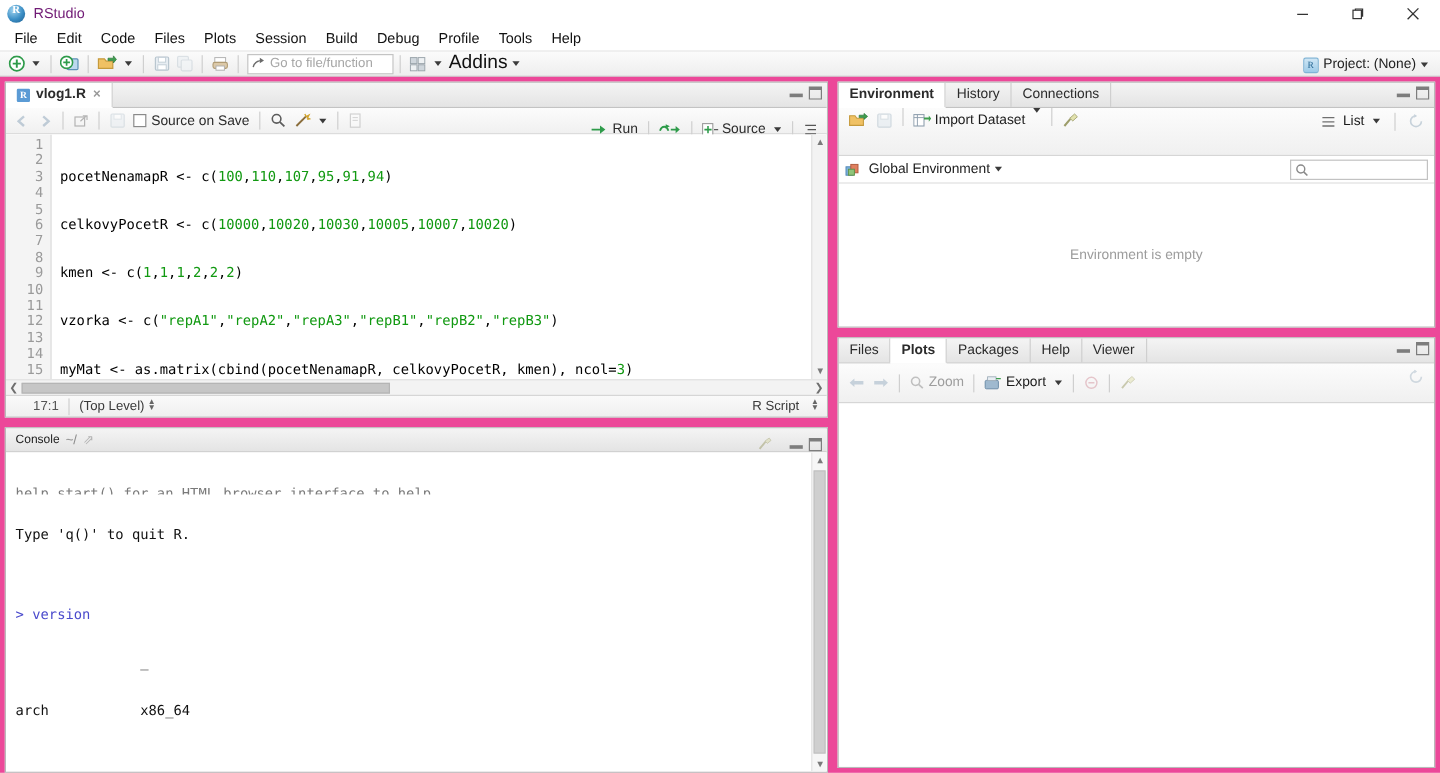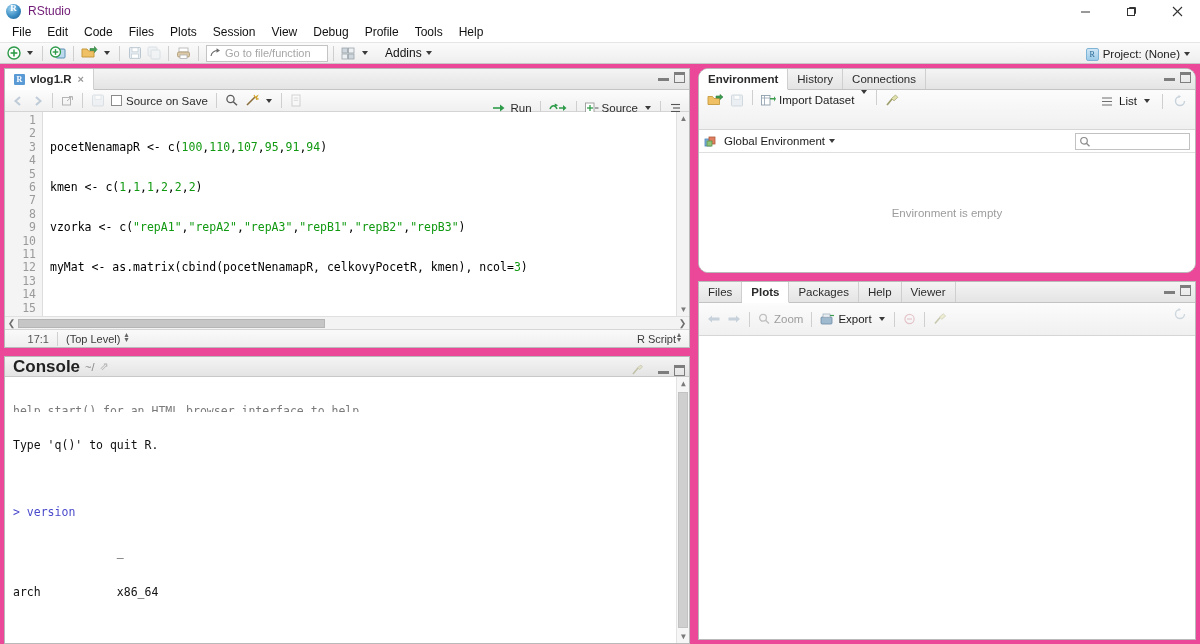--- a/index.html
+++ b/index.html
@@ -89,21 +89,21 @@
   #gotofile {
     width: 122px; height: 17px;
     background: #ffffff;
     border: 1px solid #c4c4c4;
     display: flex; align-items: center;
     margin-left: 2px;
     font-size: 11px; color: #a6a6a6;
     padding-left: 2px;
   }
   #gotofile .gf-text { padding-left: 3px; }
-  #addins-label { font-size: 12px; color: #111; margin-left: 13px; }
+  #addins-label { font-size: 16px; color: #111; margin-left: 2px; }
   #project-indicator {
     position: absolute; right: 6px; top: 0;
     height: 22px; display: flex; align-items: center;
     font-size: 11.5px; color: #222;
   }
   #project-indicator .pi-icon {
     width: 13px; height: 13px; margin-right: 4px;
     background: linear-gradient(#cfe6f5, #9ccbe8);
     border: 1px solid #7fb4d6; border-radius: 2px;
     position: relative;
@@ -280,21 +280,21 @@
     border-top: 1px solid #d6d6d6;
     display: flex; align-items: center;
     font-size: 11px; color: #3a3a3a;
     flex: none;
     position: relative;
   }
   #editor-status .st-pos { width: 52px; text-align: right; padding-right: 8px; color: #555; }
   #editor-status .st-div { width: 1px; height: 14px; background: #d0d0d0; }
   #editor-status .st-scope { padding-left: 8px; display: flex; align-items: center; gap: 4px; }
   #editor-status .st-right {
-    position: absolute; right: 6px; display: flex; align-items: center; gap: 1px;
+    position: absolute; right: 6px; display: flex; align-items: center; gap: 11px;
   }
   .updown {
     display: inline-block; width: 6px; height: 10px;
     position: relative; color: #666;
   }
   .updown::before {
     content: "▴"; position: absolute; top: -4px; left: 0; font-size: 8px;
   }
   .updown::after {
     content: "▾"; position: absolute; top: 1px; left: 0; font-size: 8px;
@@ -303,21 +303,21 @@
   
   #console-header {
     height: 20px;
     background: linear-gradient(#f4f4f4, #e4e4e4);
     border-bottom: 1px solid #c8c8c8;
     display: flex; align-items: center;
     padding-left: 8px;
     position: relative;
     flex: none;
   }
-  #console-header .ch-title { font-size: 17px; font-weight: bold; color: #222; }
+  #console-header .ch-title { font-size: 10px; font-weight: normal; color: #222; }
   #console-header .ch-path { font-size: 11px; color: #8b8b8b; margin-left: 5px; }
   #console-header .ch-arrow { font-size: 11px; color: #b3b3b3; margin-left: 5px; }
   #console-body {
     flex: 1;
     position: relative;
     overflow: hidden;
     background: #ffffff;
     font-family: "DejaVu Sans Mono", monospace;
     font-size: 11.5px;
     line-height: 13.4px;
@@ -419,21 +419,21 @@
   </div>
 </div>
 
 <div id="menubar">
   <div class="menu-item">File</div>
   <div class="menu-item">Edit</div>
   <div class="menu-item">Code</div>
   <div class="menu-item">Files</div>
   <div class="menu-item">Plots</div>
   <div class="menu-item">Session</div>
-  <div class="menu-item">View</div>
+  <div class="menu-item">Build</div>
   <div class="menu-item">Debug</div>
   <div class="menu-item">Profile</div>
   <div class="menu-item">Tools</div>
   <div class="menu-item">Help</div>
 </div>
 
 <div id="maintoolbar">
   <div class="tb-btn">
     <svg width="14" height="14" viewBox="0 0 14 14">
       <circle cx="7" cy="7" r="6" fill="#ffffff" stroke="#2e9b4a" stroke-width="1.4"></circle>
@@ -632,20 +632,21 @@
           <div>11</div>
           <div>12</div>
           <div>13</div>
           <div>14</div>
           <div>15</div>
           <div>16</div>
 
         </div>
         <div id="code-area">
           <div class="ln">pocetNenamapR &lt;- c(<span class="tok-num">100</span>,<span class="tok-num">110</span>,<span class="tok-num">107</span>,<span class="tok-num">95</span>,<span class="tok-num">91</span>,<span class="tok-num">94</span>)</div>
+          <div class="ln">celkovyPocetR &lt;- c(<span class="tok-num">10000</span>,<span class="tok-num">10020</span>,<span class="tok-num">10030</span>,<span class="tok-num">10005</span>,<span class="tok-num">10007</span>,<span class="tok-num">10020</span>)</div>
           <div class="ln">kmen &lt;- c(<span class="tok-num">1</span>,<span class="tok-num">1</span>,<span class="tok-num">1</span>,<span class="tok-num">2</span>,<span class="tok-num">2</span>,<span class="tok-num">2</span>)</div>
           <div class="ln">vzorka &lt;- c(<span class="tok-str">"repA1"</span>,<span class="tok-str">"repA2"</span>,<span class="tok-str">"repA3"</span>,<span class="tok-str">"repB1"</span>,<span class="tok-str">"repB2"</span>,<span class="tok-str">"repB3"</span>)</div>
           <div class="ln">myMat &lt;- as.matrix(cbind(pocetNenamapR, celkovyPocetR, kmen), ncol=<span class="tok-num">3</span>)</div>
           
           
           
           
           
           
           
@@ -723,21 +724,21 @@
           <div class="scroll-arrow" style="top:0;">▲</div>
           <div class="cv-thumb"></div>
           <div class="scroll-arrow" style="bottom:0;">▼</div>
         </div>
       </div>
     </div>
   </div>
 
   <div id="right-col">
 
-    <div class="pane" style="height:205px;border-radius:10px;">
+    <div class="pane" style="height:205px;">
       <div class="tabstrip">
         <div class="tab active">Environment</div>
         <div class="tab">History</div>
         <div class="tab">Connections</div>
         <div class="pane-min-max">
           <span class="mm-min"></span>
           <span class="mm-max"></span>
         </div>
       </div>
 

